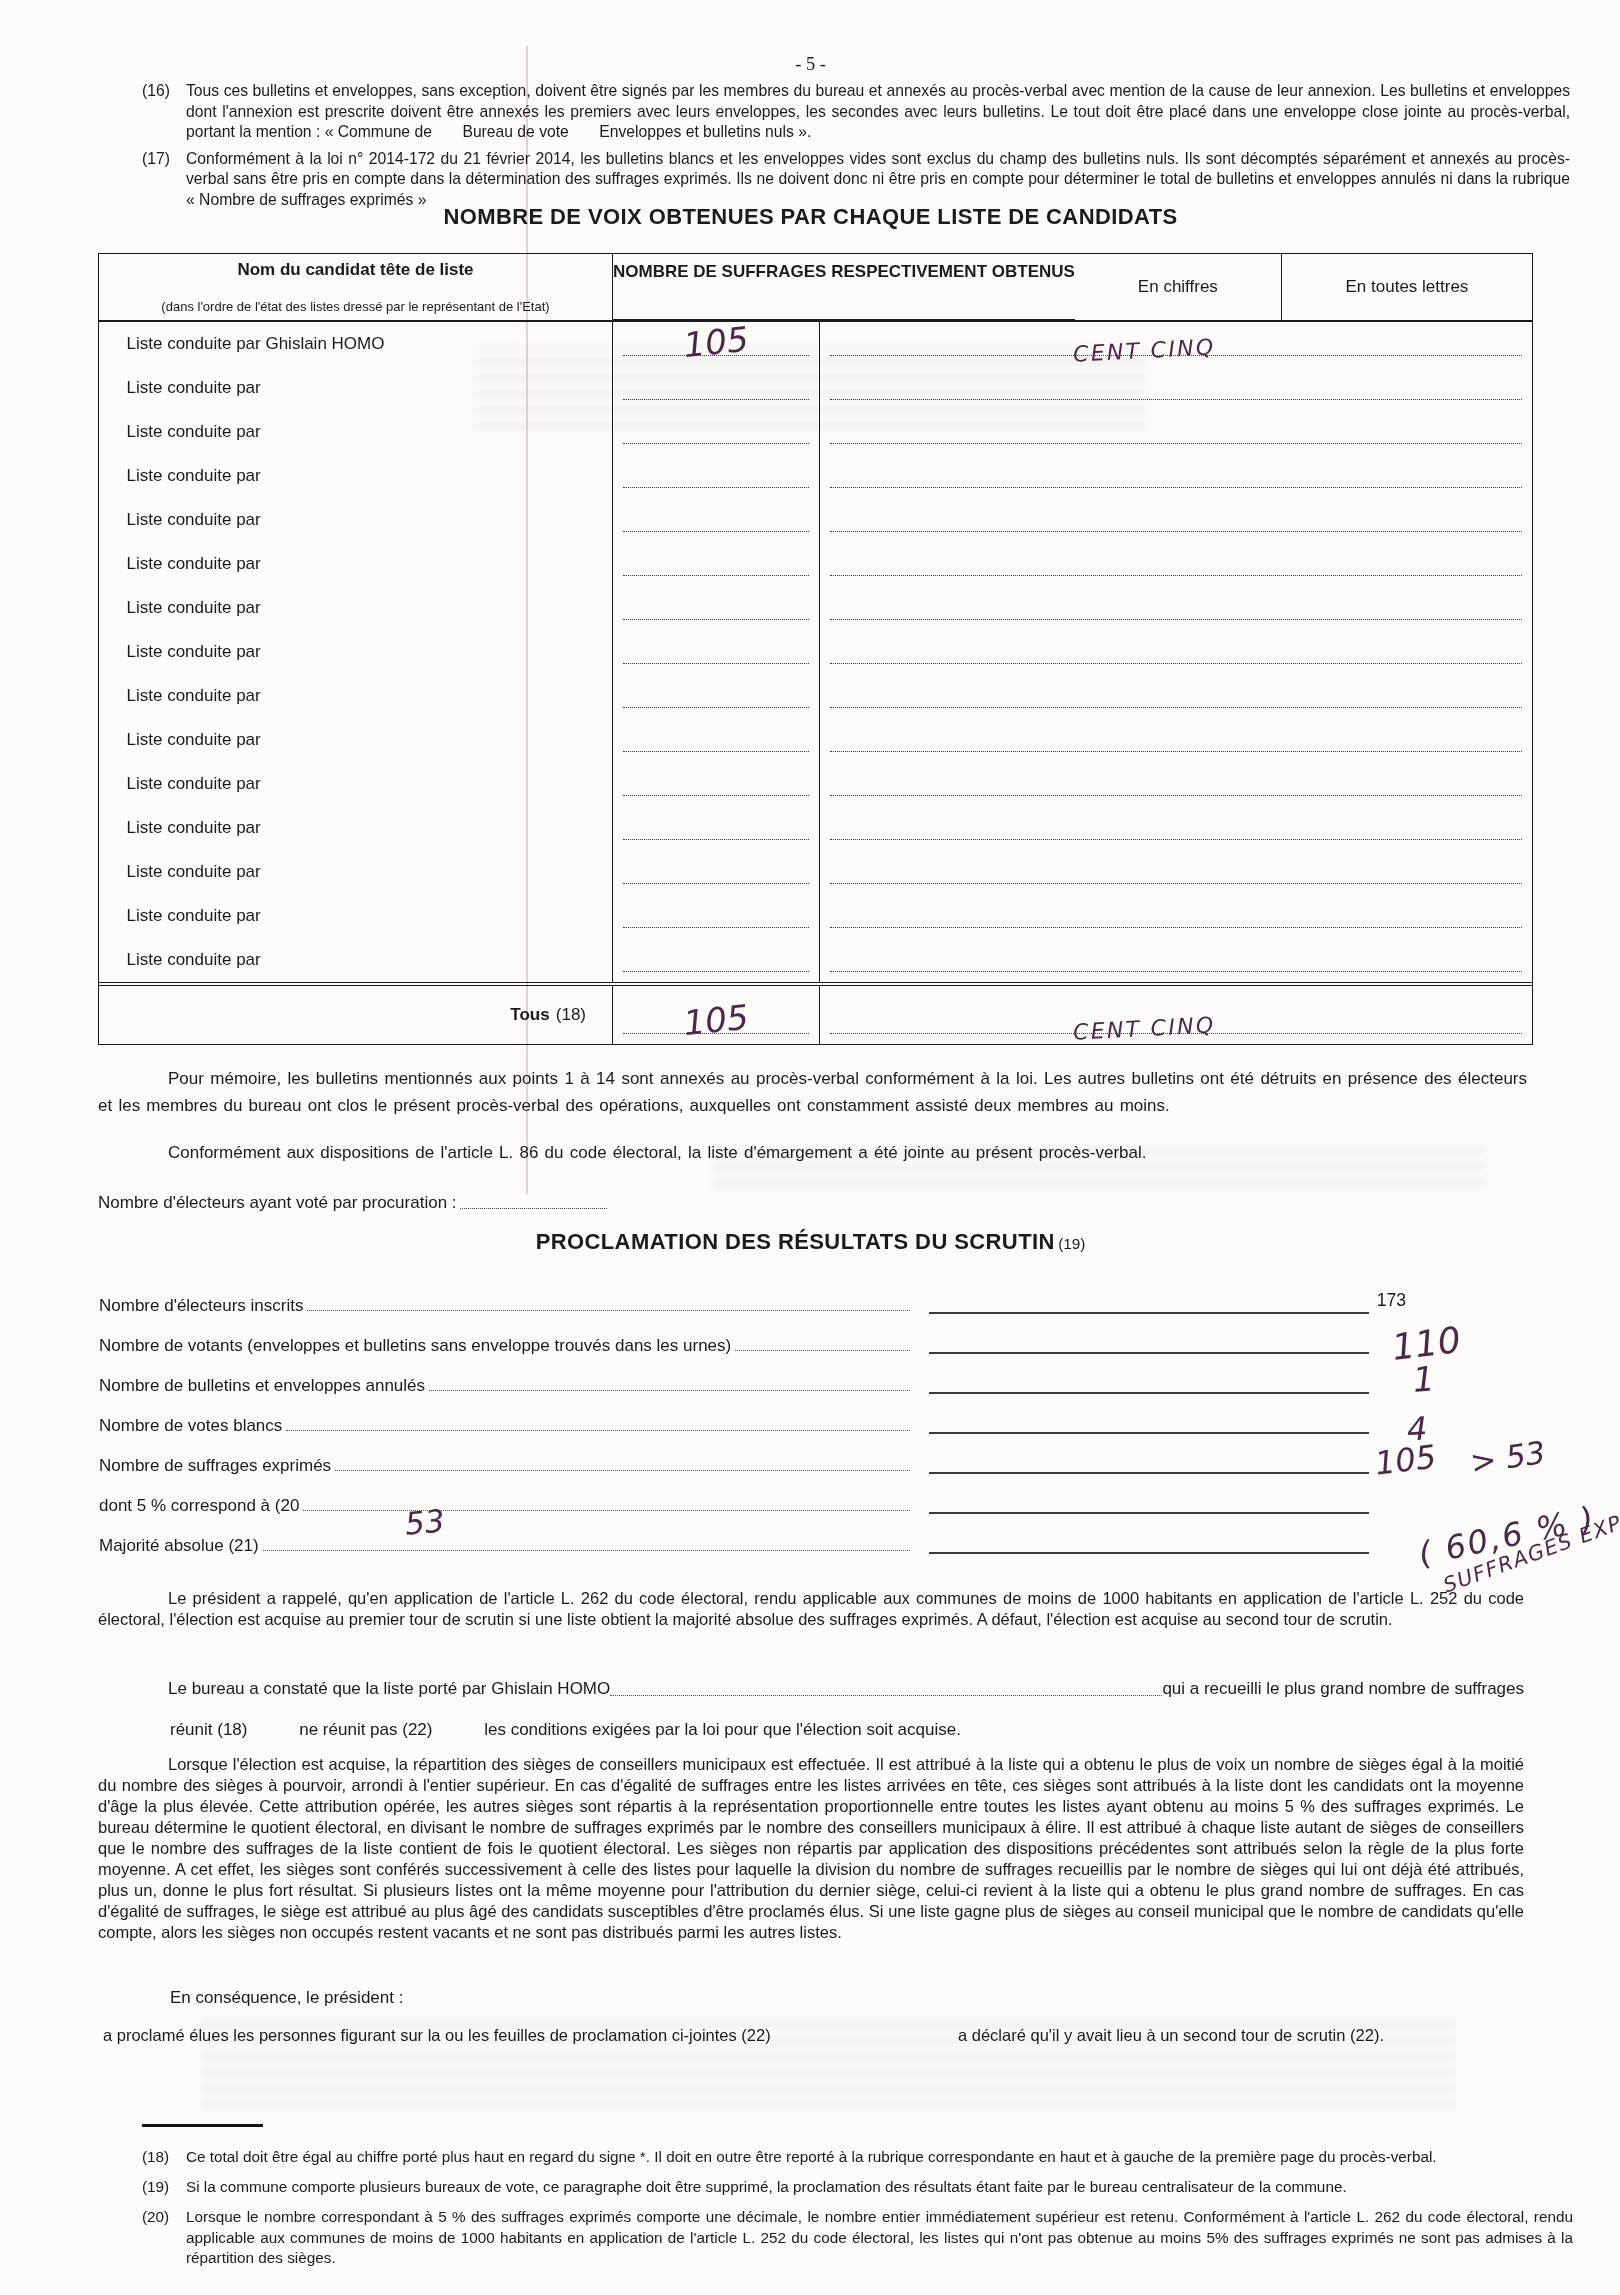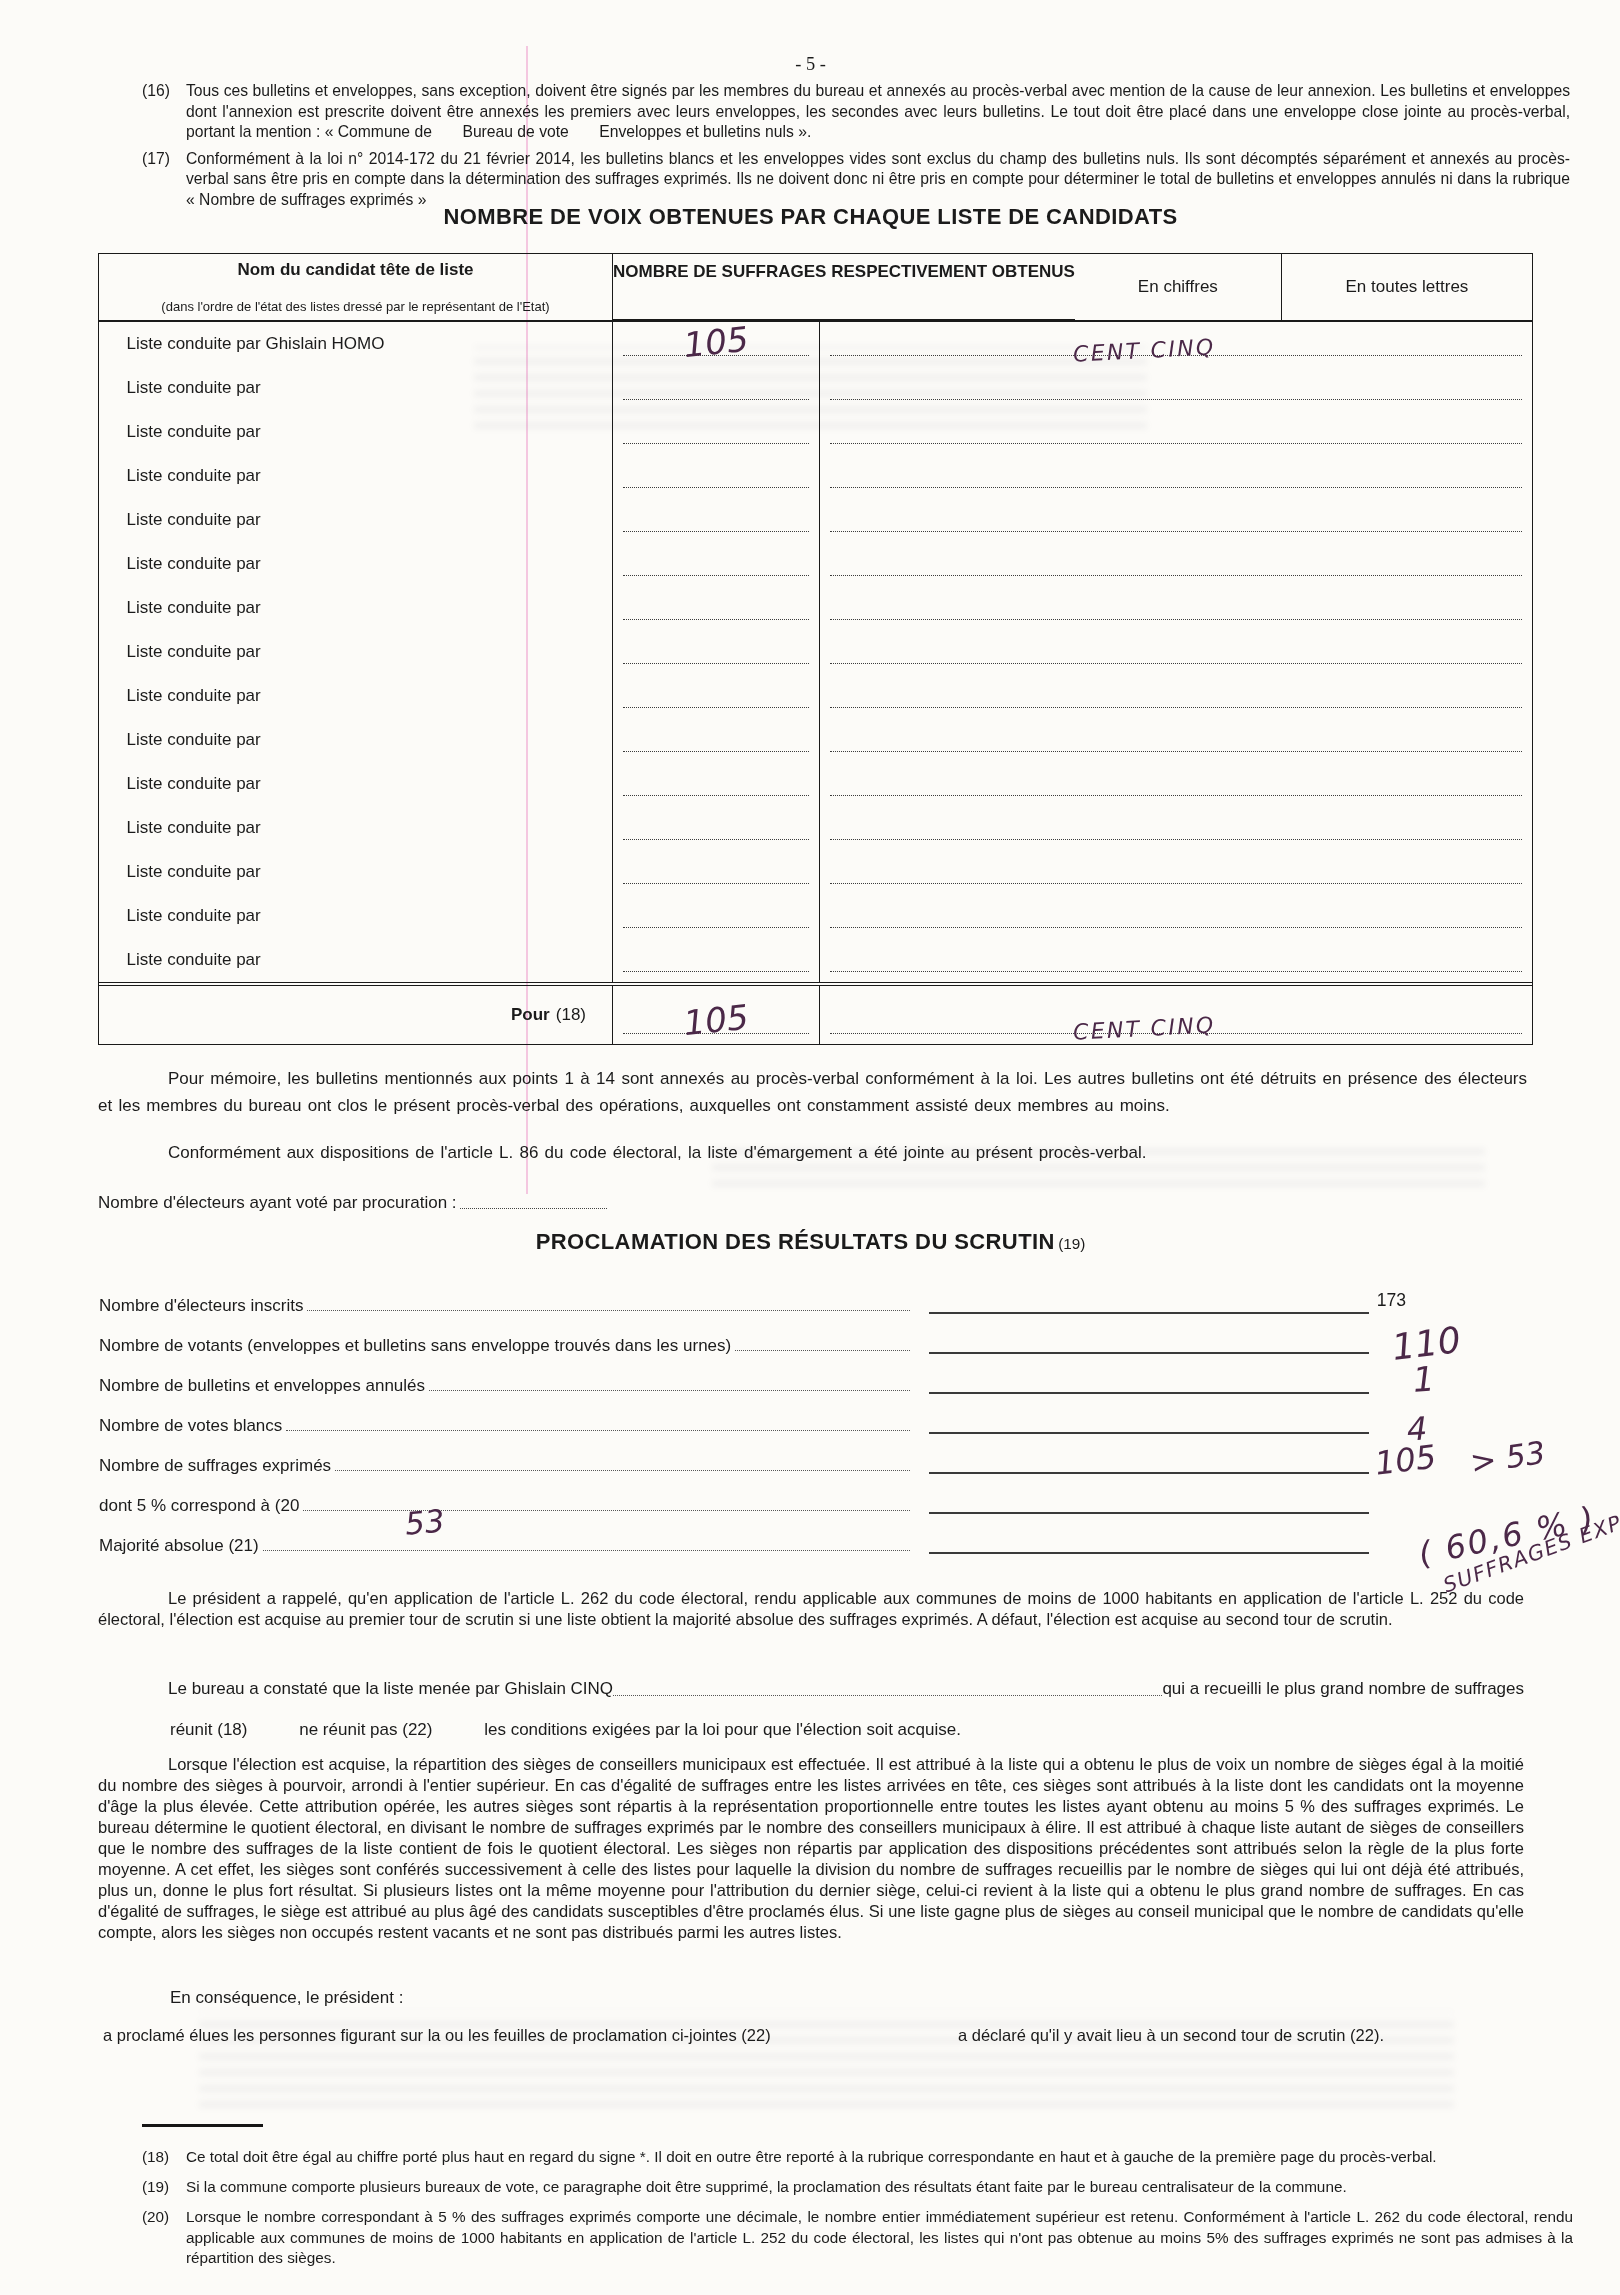--- a/index.html
+++ b/index.html
@@ -328,21 +328,21 @@
       <div class="tc2">
           <div class="cdots"></div>
         </div>
       <div class="tc3">
           <div class="cdots"></div>
         </div>
     </div>
 
     <div class="vt-total">
       <div class="tc1">
-        <span style="font-weight:bold">Pour</span>
+        <span style="font-weight:bold">Tous</span>
         <span class="tot-ref">(18)</span>
       </div>
       <div class="tc2">
         <span class="ink ink-c">105</span>
         <div class="cdots"></div>
       </div>
       <div class="tc3">
         <span class="ink ink-l">CENT CINQ</span>
         <div class="cdots"></div>
       </div>
@@ -419,21 +419,21 @@
       <span class="ink ink-maj">53</span>
     </div>
   </div>
 
   <div class="ink margin-percent">( 60,6 % )</div>
   <div class="ink margin-words">SUFFRAGES EXPRIMÉS</div>
 
   <div class="para p-president">Le président a rappelé, qu'en application de l'article L. 262 du code électoral, rendu applicable aux communes de moins de 1000 habitants en application de l'article L. 252 du code électoral, l'élection est acquise au premier tour de scrutin si une liste obtient la majorité absolue des suffrages exprimés. A défaut, l'élection est acquise au second tour de scrutin.</div>
 
   <div class="bureau-line">
-    <span class="pre">Le bureau a constaté que la liste menée par Ghislain CINQ</span>
+    <span class="pre">Le bureau a constaté que la liste porté par Ghislain HOMO</span>
     <span class="bureau-dots"></span>
     <span class="suf">qui a recueilli le plus grand nombre de suffrages</span>
   </div>
 
   <div class="cond-line">
     <span>réunit (18)</span>
     <span>ne réunit pas (22)</span>
     <span>les conditions exigées par la loi pour que l'élection soit acquise.</span>
   </div>
 

